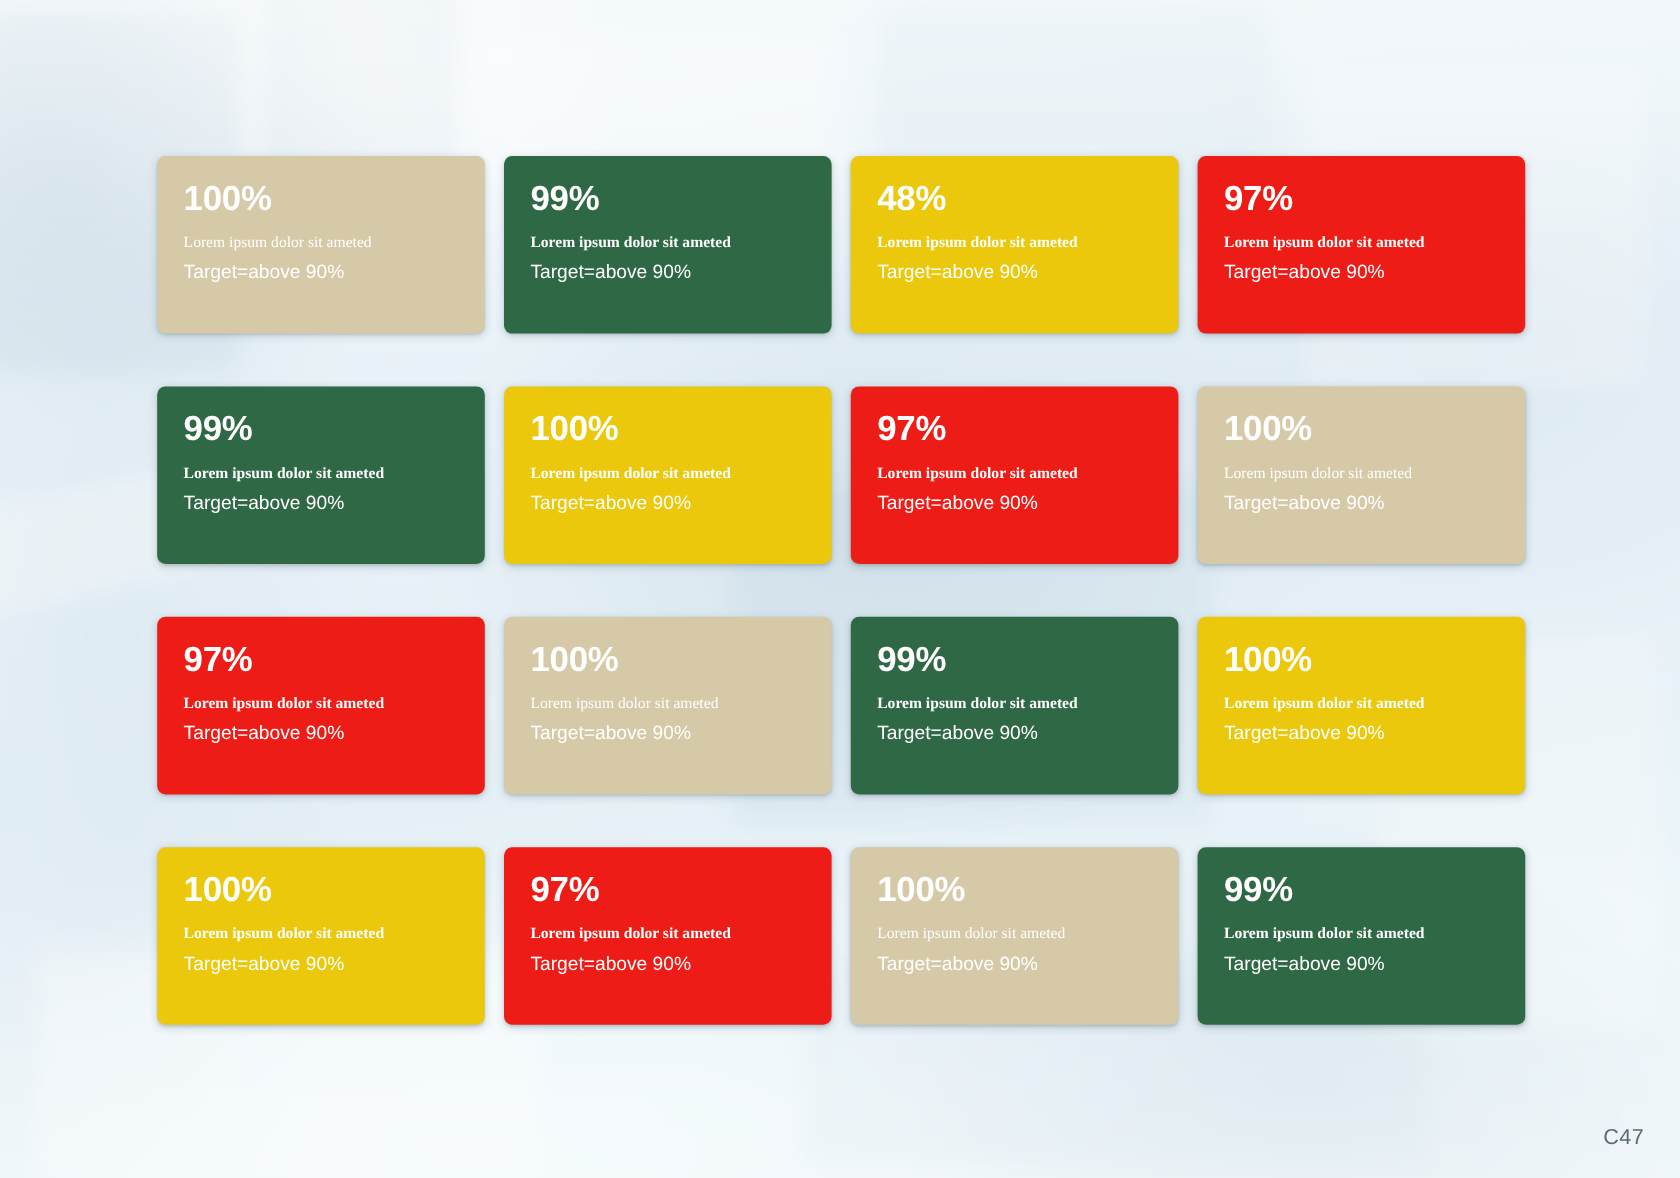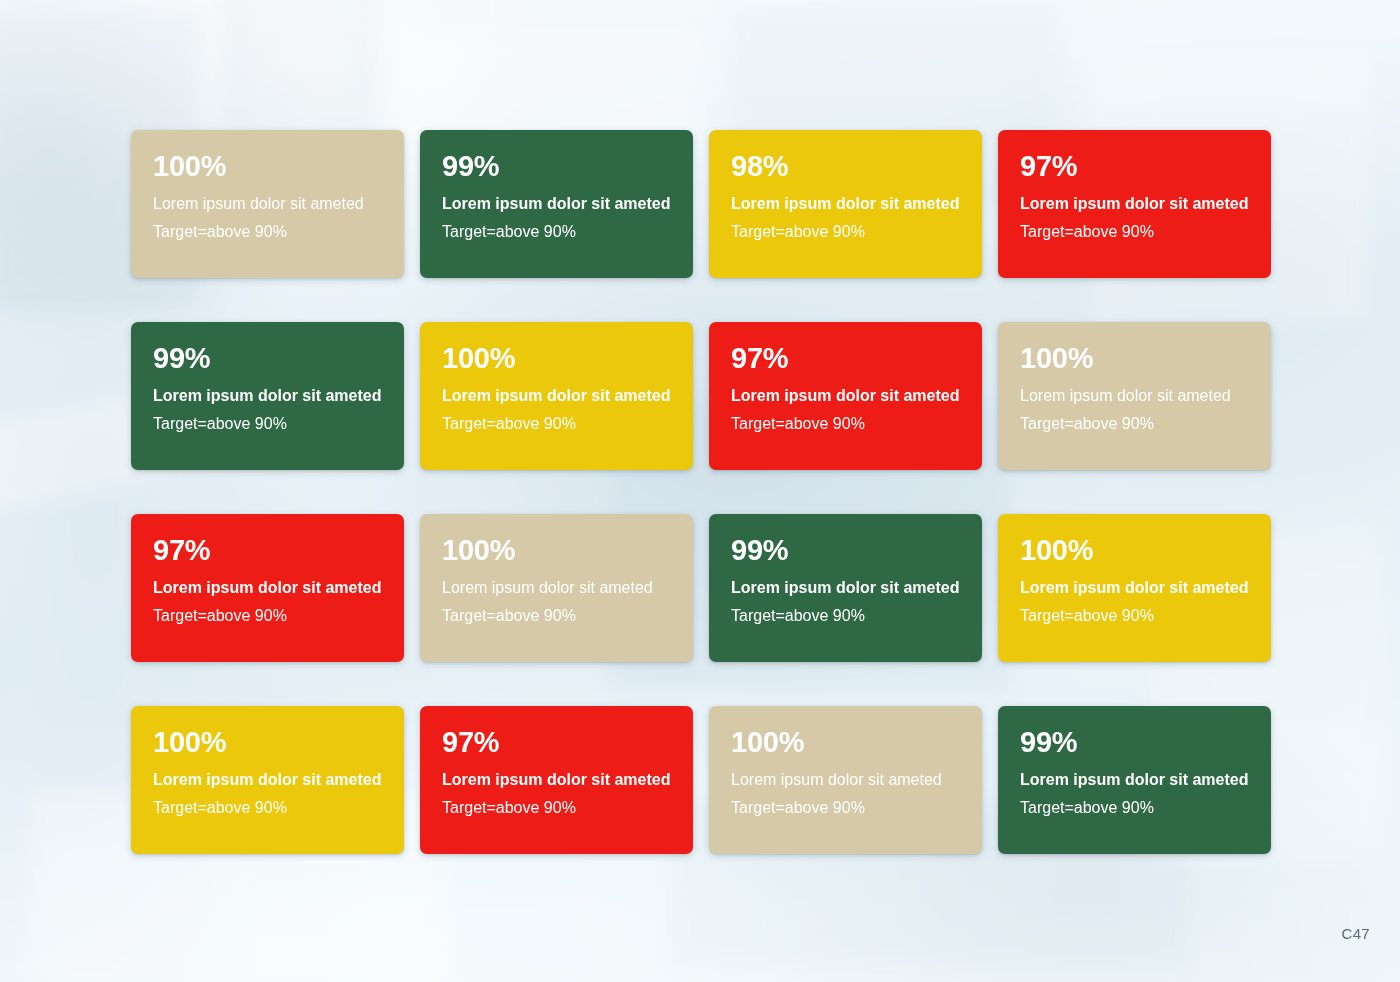--- a/index.html
+++ b/index.html
@@ -78,45 +78,46 @@
 
   .kpi-value {
     font-size: 29px;
     font-weight: bold;
     color: #ffffff;
     line-height: 1.0;
     letter-spacing: -0.2px;
     margin: 0 0 14px 0;
   }
   .kpi-desc {
-    font-size: 16px;
+    font-size: 13px;
     font-weight: bold;
     color: #ffffff;
     line-height: 1.1;
     margin: 0 0 10px 0;
     white-space: nowrap;
+    font-family: Liberation Serif, serif;
   }
   .kpi-target {
     font-size: 16px;
     font-weight: normal;
     color: #ffffff;
     line-height: 1.1;
     margin: 0;
     white-space: nowrap;
   }
 
   
   .kpi-card.tan .kpi-desc { font-weight: normal; }
 
   
   .slide-label {
     position: absolute;
     right: 30px;
-    bottom: 40px;
-    font-size: 15px;
+    bottom: 24px;
+    font-size: 18px;
     color: #5b6b74;
     letter-spacing: 0.3px;
   }
 </style>
 </head>
 <body>
 
 <div class="stage">
 
   <div class="bg-photo"></div>
@@ -142,21 +143,21 @@
       <div class="kpi-value">100%</div>
       <div class="kpi-desc">Lorem ipsum dolor sit ameted</div>
       <div class="kpi-target">Target=above 90%</div>
     </div>
     <div class="kpi-card green" style="background:#2f6844">
       <div class="kpi-value">99%</div>
       <div class="kpi-desc">Lorem ipsum dolor sit ameted</div>
       <div class="kpi-target">Target=above 90%</div>
     </div>
     <div class="kpi-card yellow" style="background:#ebc80c">
-      <div class="kpi-value">98%</div>
+      <div class="kpi-value">48%</div>
       <div class="kpi-desc">Lorem ipsum dolor sit ameted</div>
       <div class="kpi-target">Target=above 90%</div>
     </div>
     <div class="kpi-card red" style="background:#ed1c16">
       <div class="kpi-value">97%</div>
       <div class="kpi-desc">Lorem ipsum dolor sit ameted</div>
       <div class="kpi-target">Target=above 90%</div>
     </div>
 
     <div class="kpi-card green" style="background:#2f6844">

